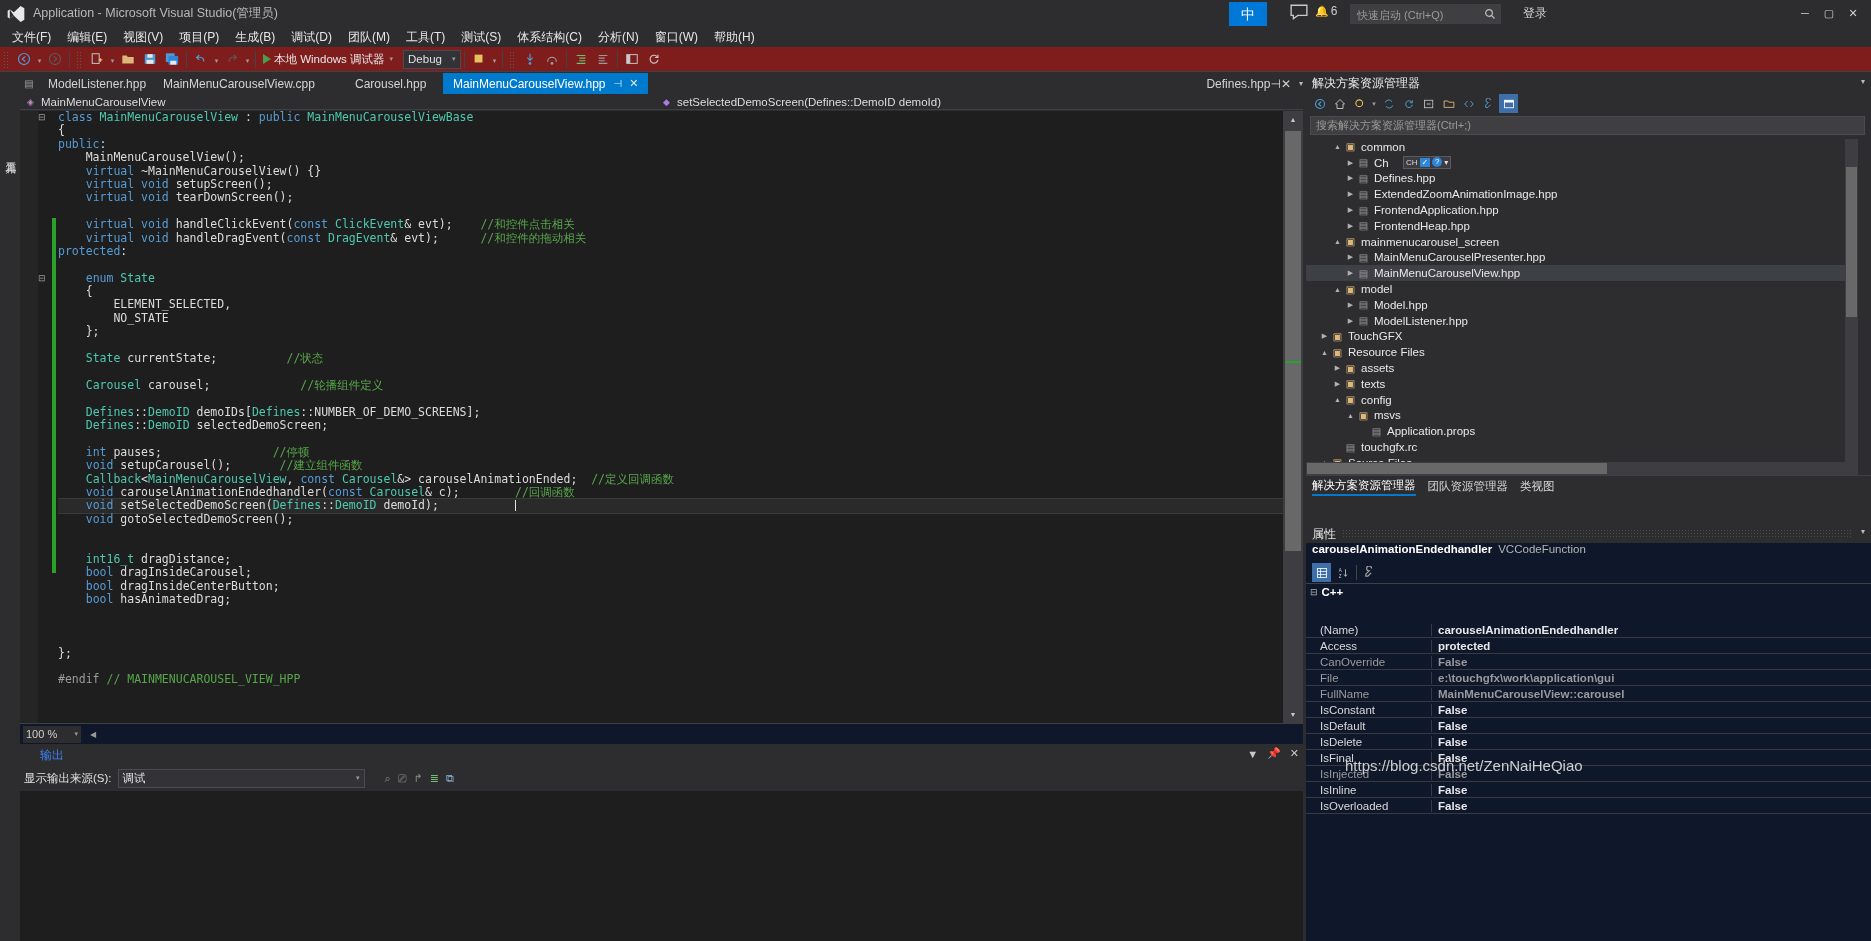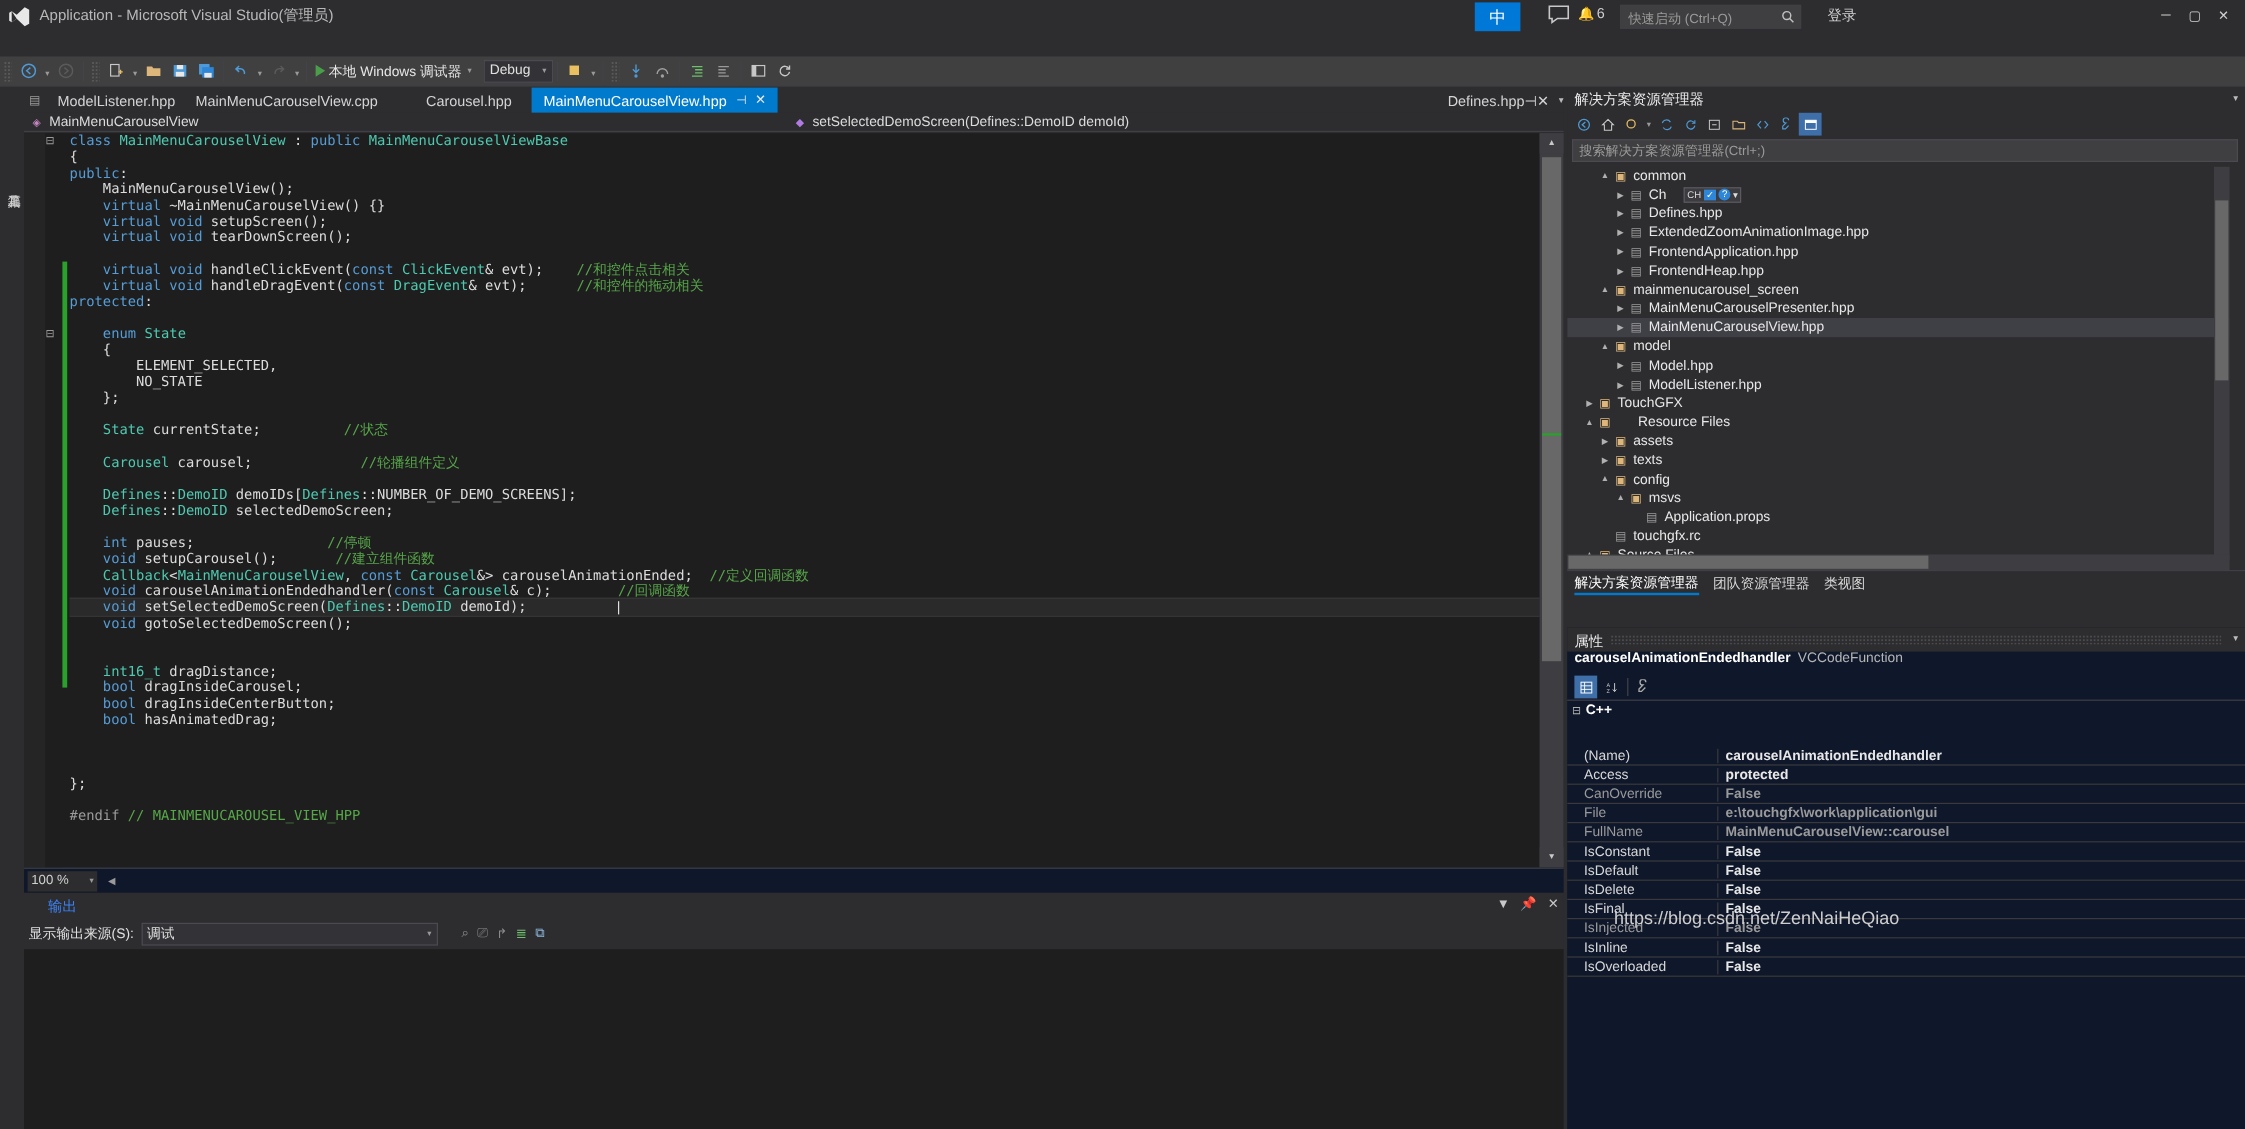--- a/index.html
+++ b/index.html
@@ -23,21 +23,21 @@
   .win-btn { width:24px; height:20px; display:flex; align-items:center; justify-content:center;
      font-size:11px; color:#d0d0d0; }
   .login { position:absolute; left:1523px; top:5px; font-size:12px; color:#d0d0d0; }
 
   
   .menubar { position:absolute; left:0; top:27px; width:1871px; height:20px; background:#2d2d30;
      display:flex; align-items:center; padding-left:4px; }
   .menu-item { font-size:12px; color:#e6e6e6; padding:2px 8px; white-space:nowrap; }
 
   
-  .toolbar { position:absolute; left:0; top:47px; width:1871px; height:25px; background:#404040;
+  .toolbar { position:absolute; left:0; top:47px; width:1871px; height:25px; background:#7f1d1d;
      border-bottom:1px solid #3f3f46; display:flex; align-items:center; }
   .grip { width:7px; height:17px; margin:0 3px;
      background-image:radial-gradient(#5a5a5e 1px, transparent 1px);
      background-size:3px 3px; }
   .tb-btn { width:22px; height:21px; display:flex; align-items:center; justify-content:center;
      font-size:12px; color:#cfcfcf; position:relative; }
   .tb-caret { width:9px; height:21px; display:flex; align-items:flex-end; justify-content:center;
      font-size:7px; color:#9a9a9a; padding-bottom:5px; }
   .tb-sep { width:1px; height:17px; background:#43434a; margin:0 3px; }
   .run-btn { display:flex; align-items:center; gap:3px; padding:0 4px; font-size:11.5px; color:#e6e6e6; }
@@ -213,20 +213,35 @@
     </div>
 
     <div class="win-btns">
       <div class="win-btn">─</div>
       <div class="win-btn">▢</div>
       <div class="win-btn">✕</div>
     </div>
     <div class="login">登录</div>
   </div>
 
+  <div class="menubar">
+    <div class="menu-item">文件(F)</div>
+    <div class="menu-item">编辑(E)</div>
+    <div class="menu-item">视图(V)</div>
+    <div class="menu-item">项目(P)</div>
+    <div class="menu-item">生成(B)</div>
+    <div class="menu-item">调试(D)</div>
+    <div class="menu-item">团队(M)</div>
+    <div class="menu-item">工具(T)</div>
+    <div class="menu-item">测试(S)</div>
+    <div class="menu-item">体系结构(C)</div>
+    <div class="menu-item">分析(N)</div>
+    <div class="menu-item">窗口(W)</div>
+    <div class="menu-item">帮助(H)</div>
+  </div>
 
   <div class="toolbar">
     <div class="grip"></div>
     <div class="tb-btn">
       <svg width="14" height="14" viewBox="0 0 16 16">
           <circle cx="8" cy="8" r="6.3" fill="none" stroke="#4e9ad6" stroke-width="1.4"></circle>
           <path d="M9.5 5 L6 8 l3.5 3" fill="none" stroke="#4e9ad6" stroke-width="1.4"></path>
         </svg>
     </div>
     <div class="tb-caret">▾</div>
@@ -566,21 +581,21 @@
         <div class="tr">
           <span style="width: 13px; flex: 0 0 auto;"></span>
           <span class="tw">▶</span>
           <span class="ti folder">▣</span>
           <span style="margin-left: 3px;">TouchGFX</span>
         </div>
         <div class="tr">
           <span style="width: 13px; flex: 0 0 auto;"></span>
           <span class="tw">▲</span>
           <span class="ti folder">▣</span>
-          <span style="margin-left: 20px;">Resource Files</span>
+          <span style="margin-left: 3px;">Resource Files</span>
         </div>
         <div class="tr">
           <span style="width: 26px; flex: 0 0 auto;"></span>
           <span class="tw">▶</span>
           <span class="ti folder">▣</span>
           <span style="margin-left: 3px;">assets</span>
         </div>
         <div class="tr">
           <span style="width: 26px; flex: 0 0 auto;"></span>
           <span class="tw">▶</span>

